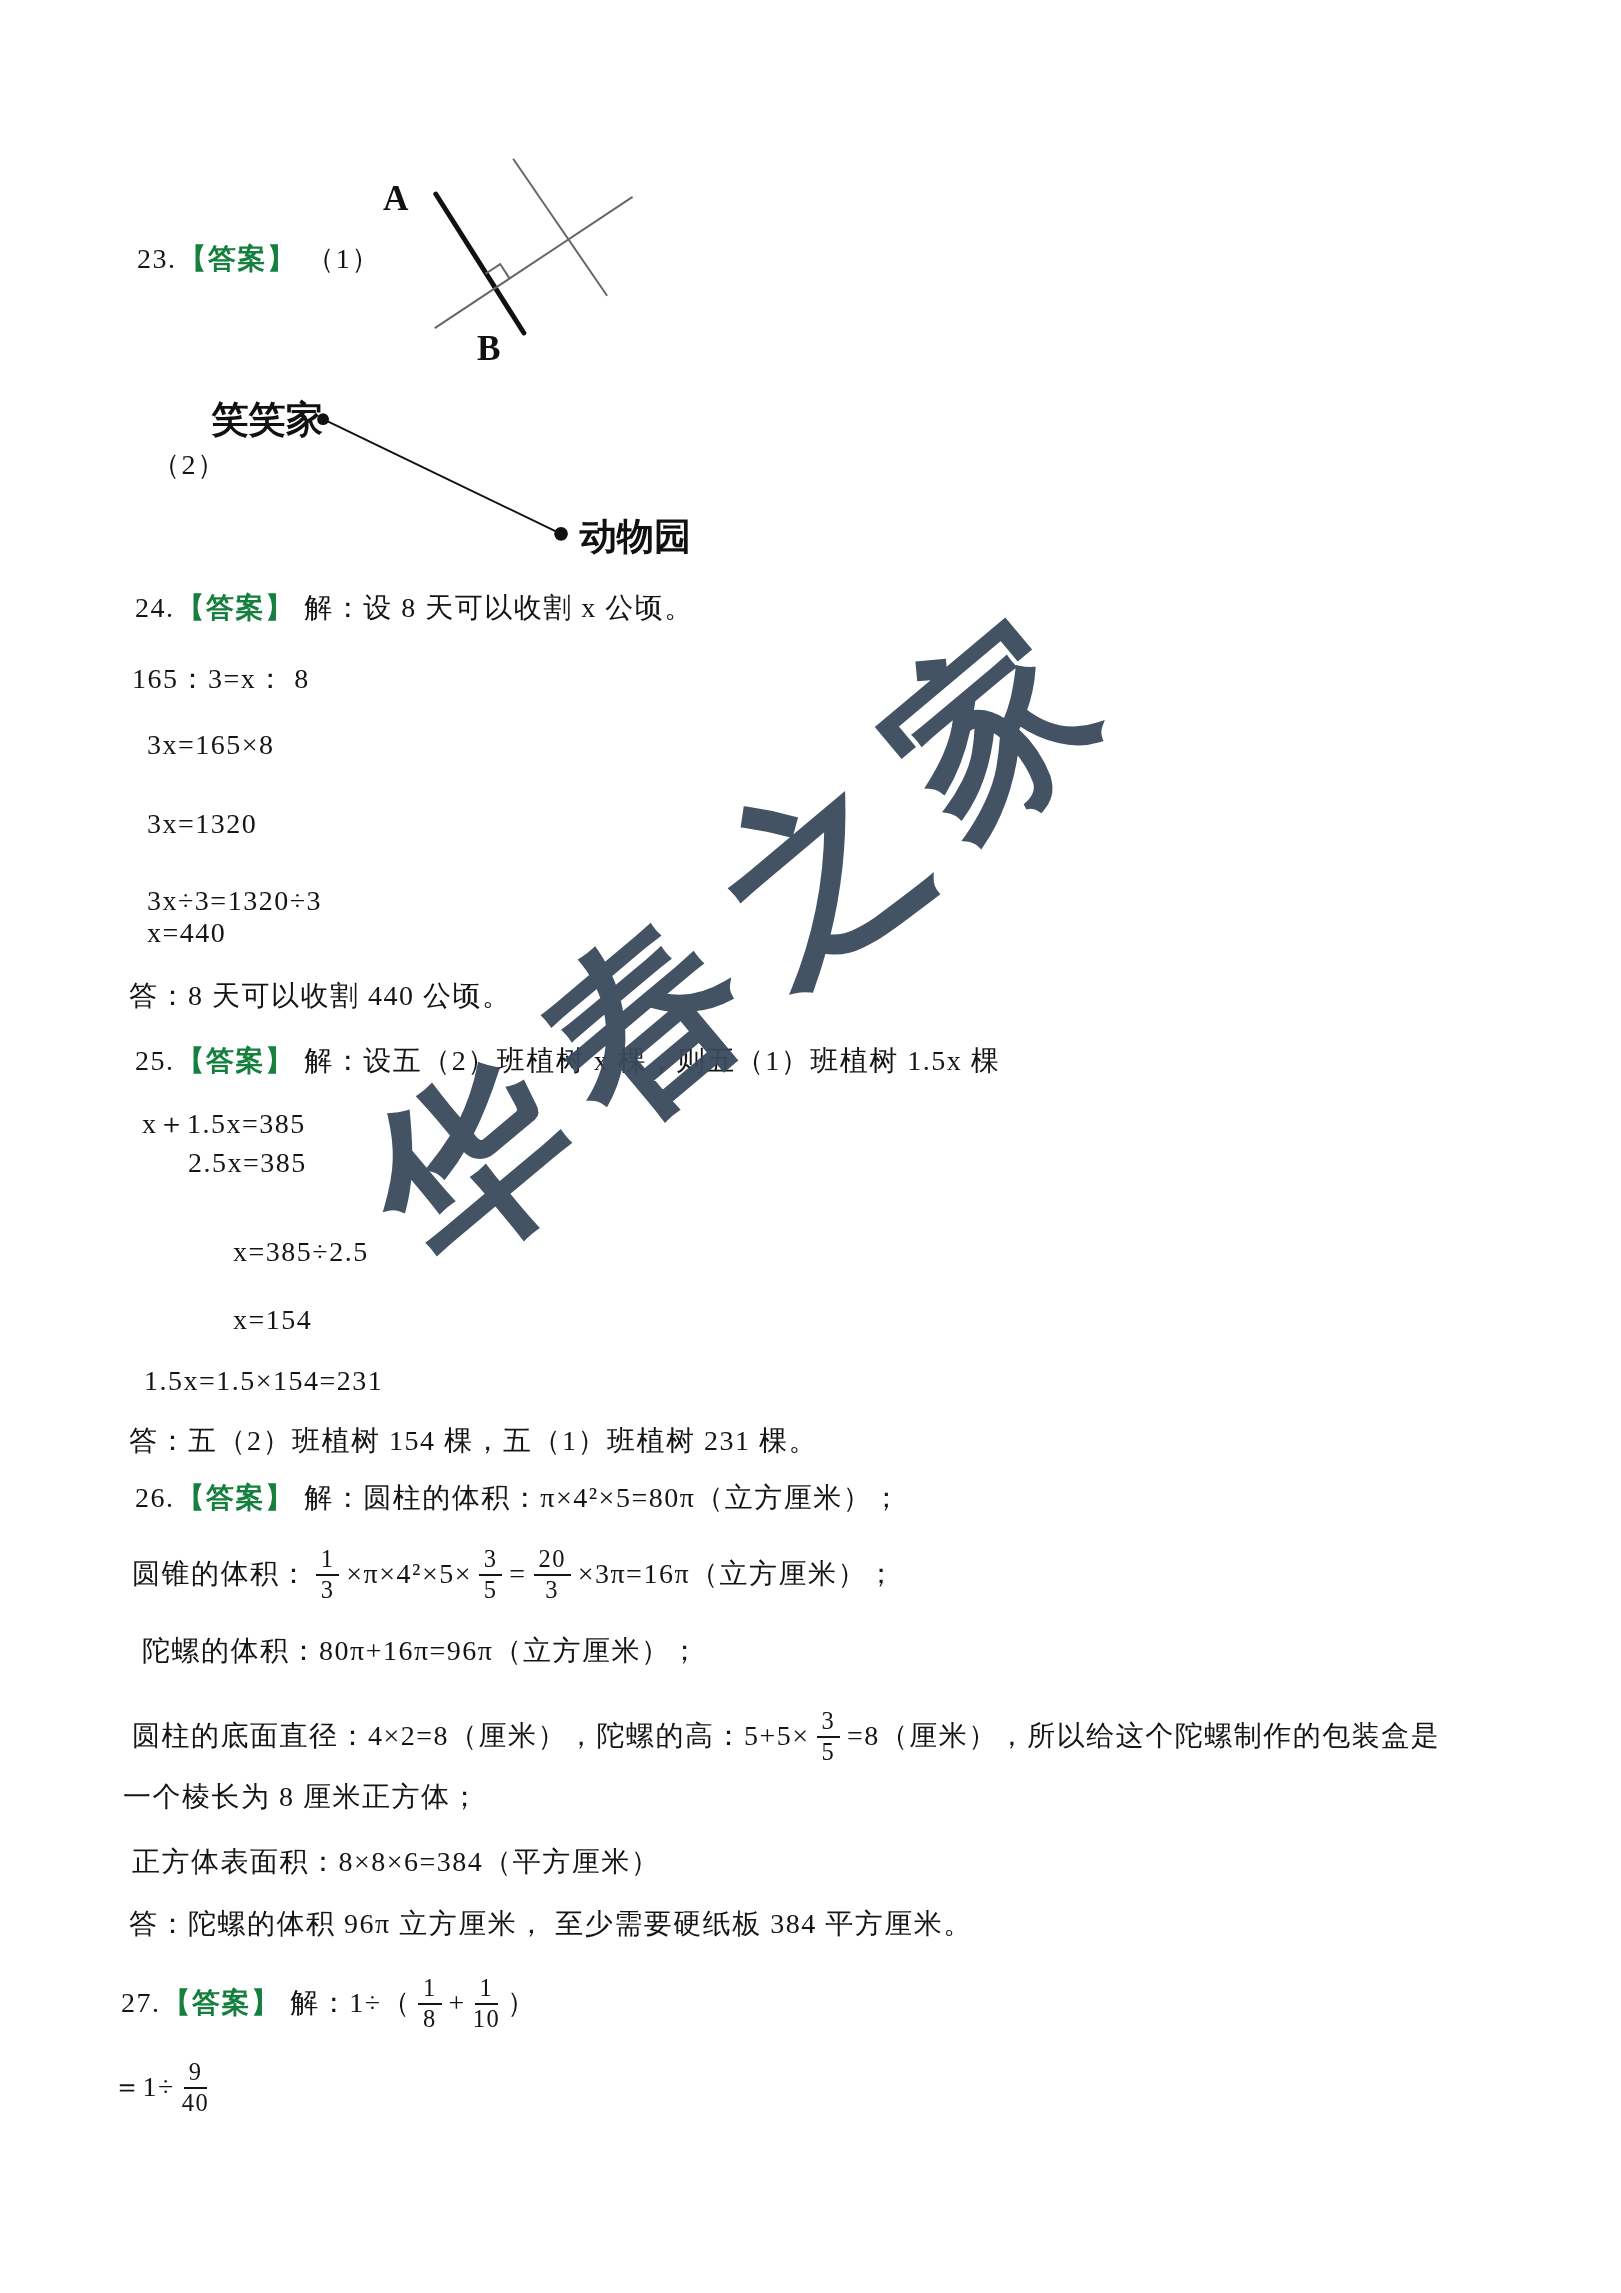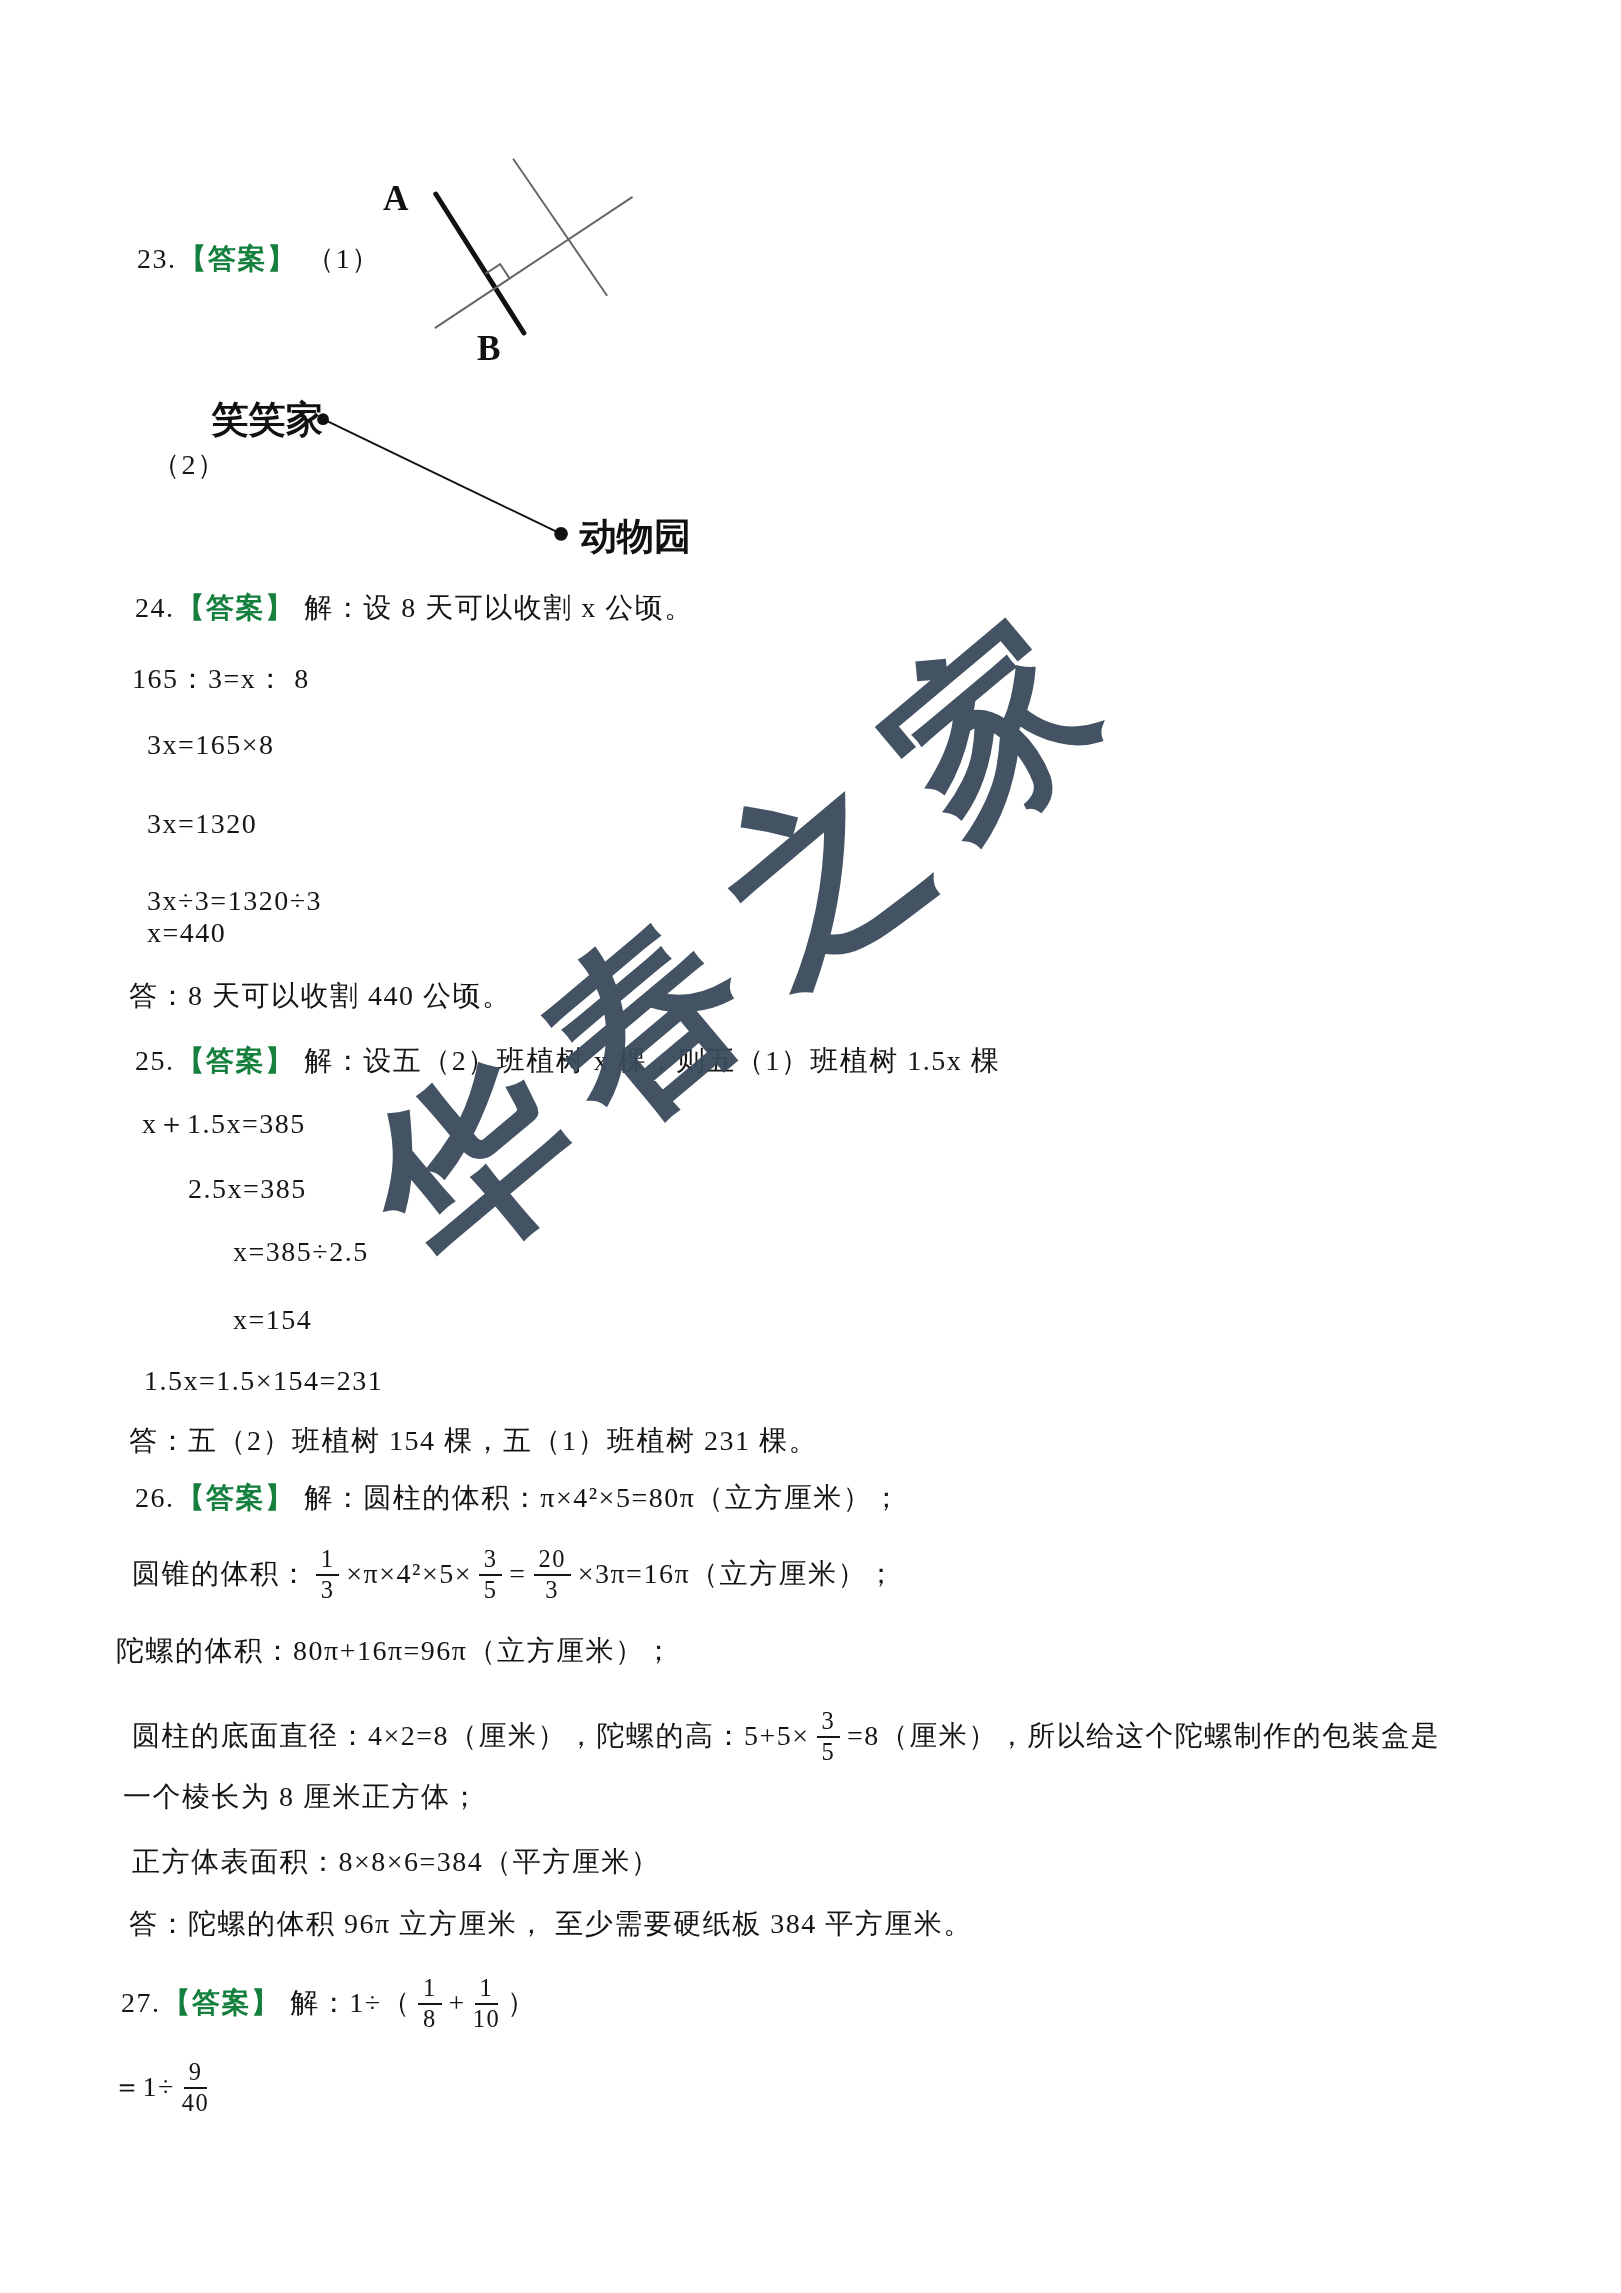--- a/index.html
+++ b/index.html
@@ -40,28 +40,28 @@
   #q23-part2{left:152px;top:449px;}
   #q24-intro{left:135px;top:592px;}
   #q24-e1{left:132px;top:663px;}
   #q24-e2{left:147px;top:729px;}
   #q24-e3{left:147px;top:792px;margin-top:16px;}
   #q24-e4{left:147px;top:885px;}
   #q24-e5{left:147px;top:917px;}
   #q24-ans{left:129px;top:980px;}
   #q25-intro{left:135px;top:1045px;}
   #q25-e1{left:142px;top:1108px;}
-  #q25-e2{left:188px;top:1173px;}
+  #q25-e2{left:188px;top:1147px;}
   #q25-e3{left:233px;top:1236px;}
   #q25-e4{left:233px;top:1304px;}
   #q25-e5{left:144px;top:1365px;}
   #q25-ans{left:129px;top:1425px;}
   #q26-l1{left:135px;top:1482px;}
   #q26-l2{left:132px;top:1542px;height:65px;text-align:right;}
-  #q26-l3{left:116px;top:1635px;}
+  #q26-l3{left:142px;top:1635px;}
   #q26-l4{left:132px;top:1707px;height:59px;}
   #q26-l5{left:123px;top:1781px;}
   #q26-l6{left:132px;top:1846px;}
   #q26-ans{left:129px;top:1908px;}
   #q27-l1{left:121px;top:1972px;height:63px;}
   #q27-l2{left:113px;top:2056px;height:63px;}
   #watermark{
     position:absolute;
     left:294px;
     top:841px;

